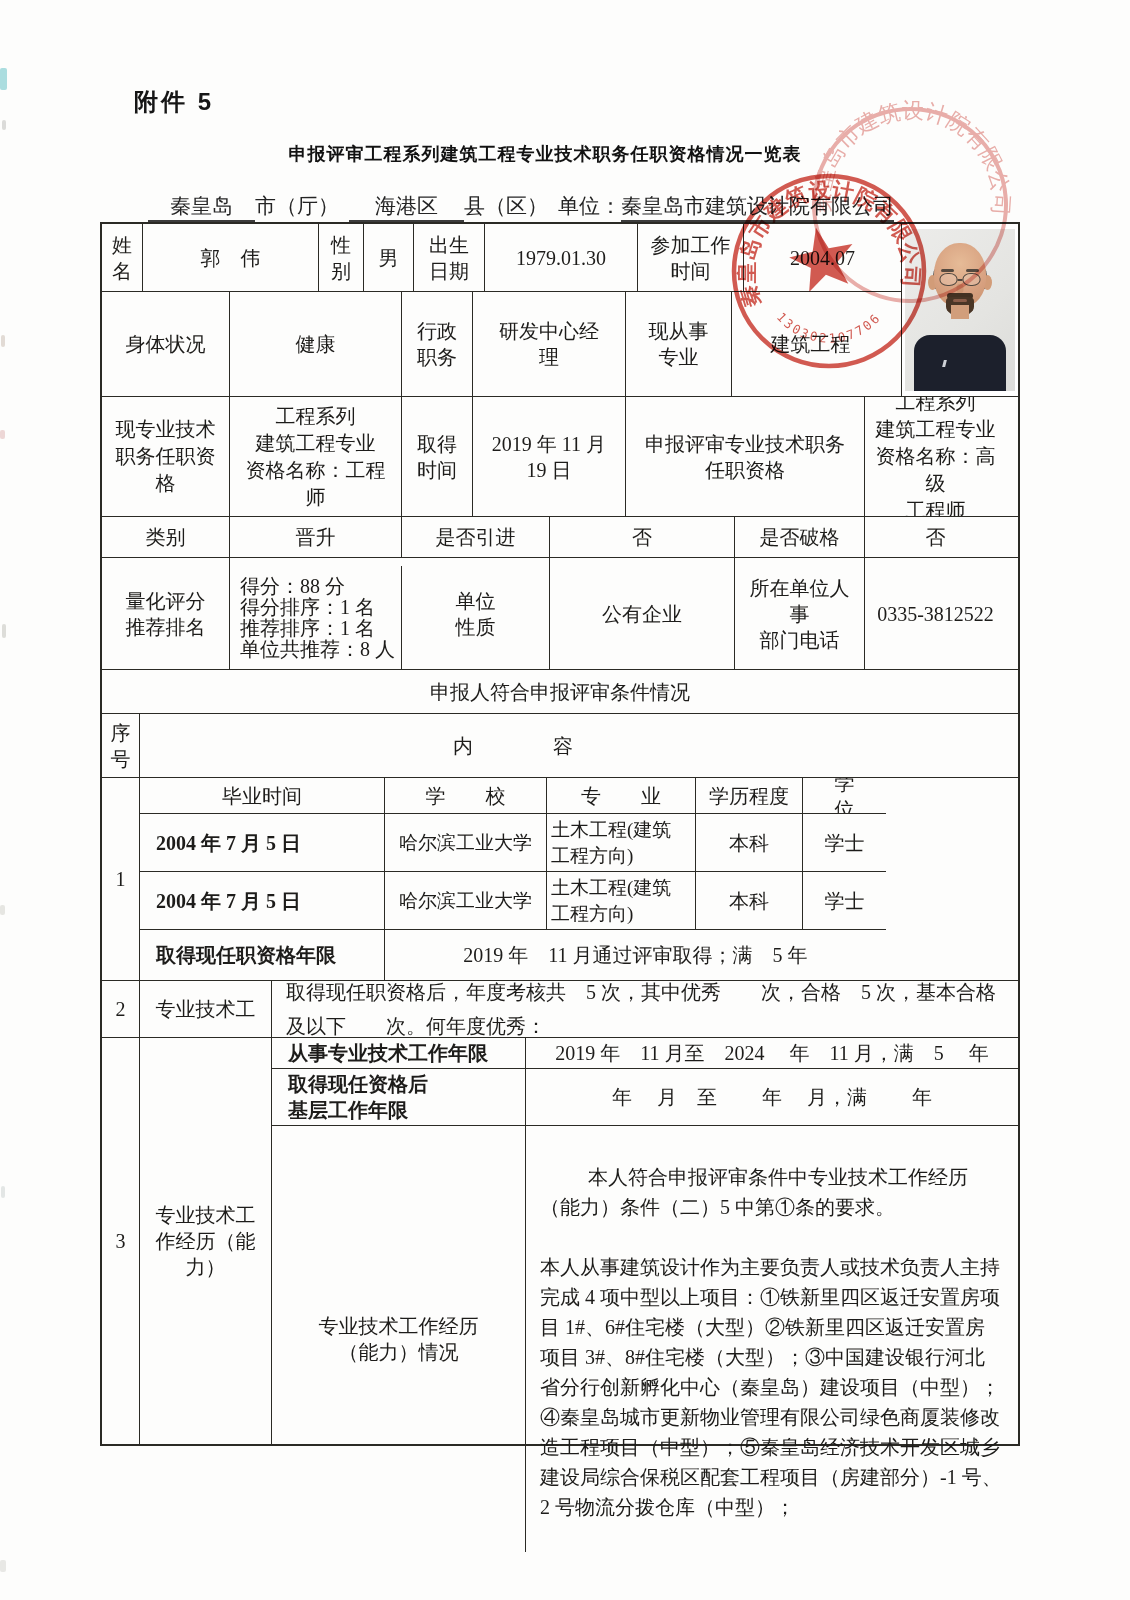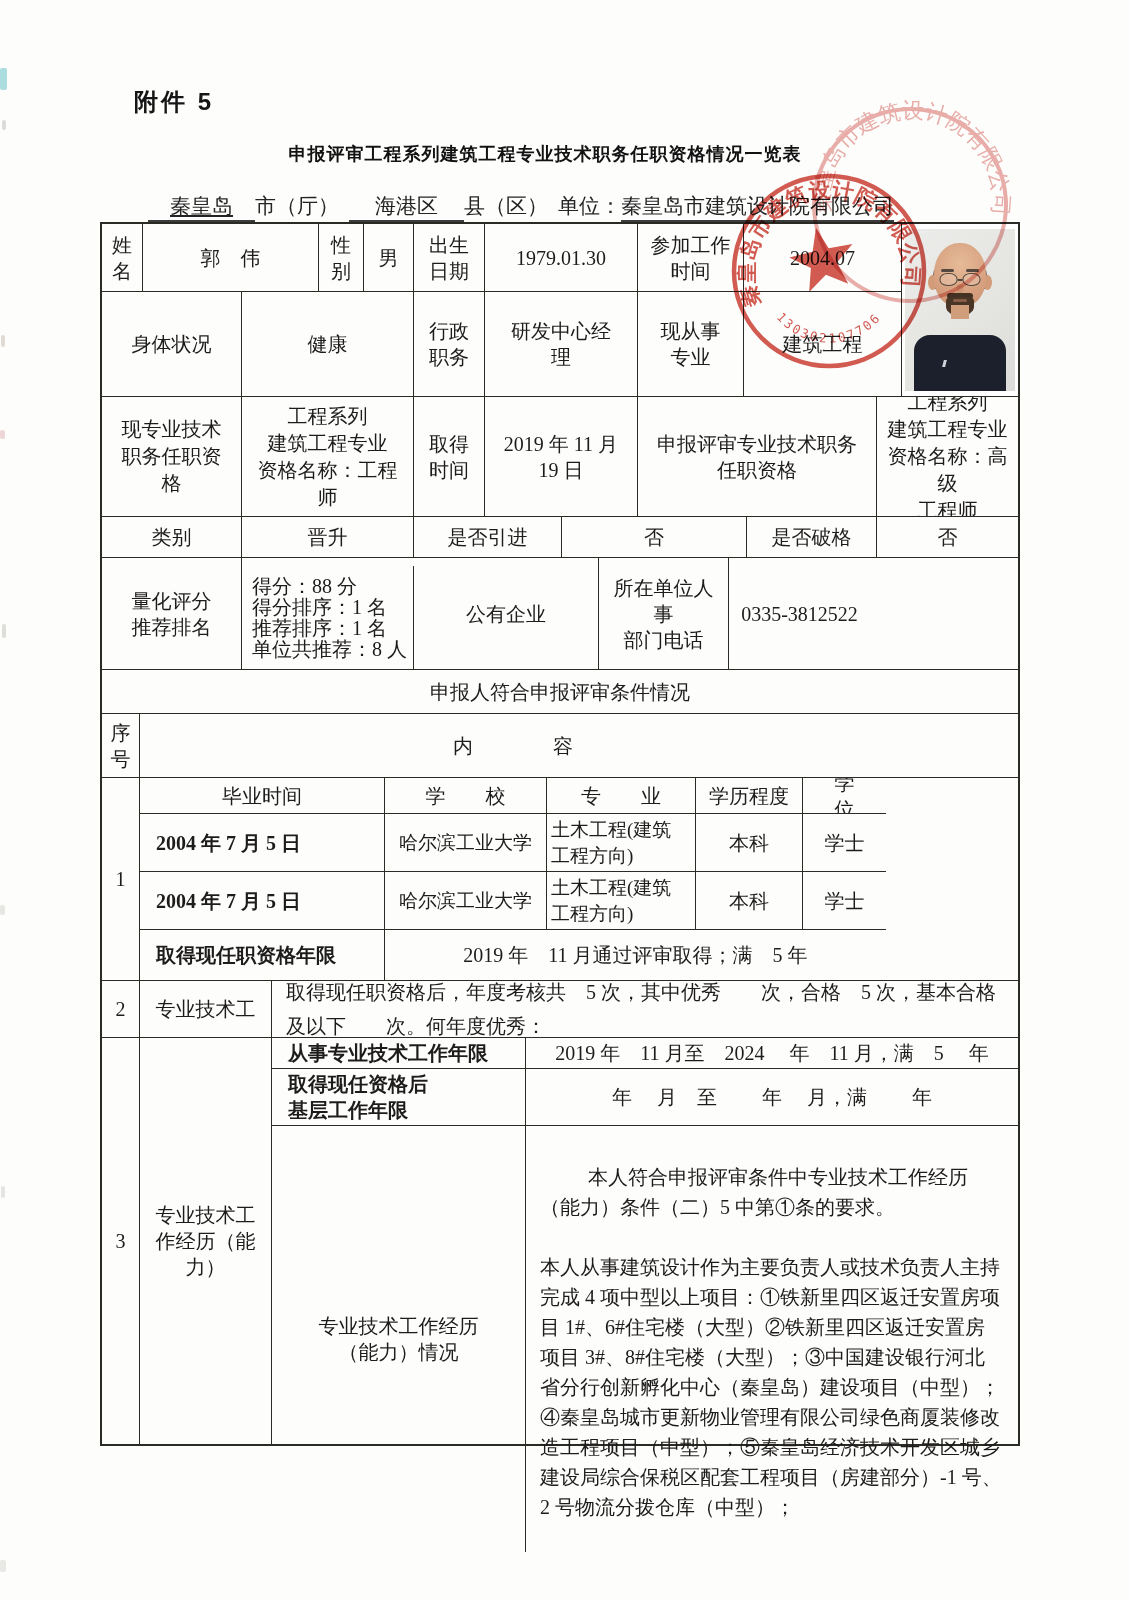--- a/index.html
+++ b/index.html
@@ -6,40 +6,40 @@
   #page{position:relative;width:1130px;height:1600px;background:#fdfdfc;overflow:hidden;
         font-family:"Liberation Serif","DejaVu Serif",serif;color:#1d1c1a;}
   
   .attach{position:absolute;left:134px;top:86px;font-family:"Liberation Sans","DejaVu Sans",sans-serif;
           font-weight:700;font-size:24px;letter-spacing:3px;color:#161616;}
   .title{position:absolute;left:0;top:142px;width:1090px;text-align:center;
          font-family:"Liberation Sans","DejaVu Sans",sans-serif;font-weight:700;font-size:18px;
          letter-spacing:1px;color:#121212;}
   .subhead{position:absolute;left:148px;top:192px;font-size:21px;color:#242424;white-space:nowrap;}
   .subhead .u{border-bottom:2px solid #3c3c3c;display:inline-block;}
-  .subhead .u.city{padding:0 22px;text-decoration:underline;}
+  .subhead .u.city{padding:0 22px;}
   .subhead .u.county{padding:0 26px;}
   .subhead .gap{display:inline-block;width:10px;}
   
   .tbl{position:absolute;left:100px;top:222px;width:920px;border:2px solid #2b2a25;box-sizing:border-box;
        background:transparent;}
   .tr{display:flex;border-bottom:1.5px solid #2b2a25;box-sizing:border-box;}
   .tr.last{border-bottom:none;}
   .td{border-right:1.5px solid #2b2a25;box-sizing:border-box;display:flex;align-items:center;
       justify-content:center;text-align:center;white-space:pre-line;font-size:20px;line-height:26px;
       padding:2px 4px;overflow:hidden;}
   .td.end{border-right:none;}
   .td.left{justify-content:flex-start;text-align:left;}
   .stack{display:flex;flex-direction:column;box-sizing:border-box;border-right:1.5px solid #2b2a25;}
   .subcol{display:flex;flex-direction:column;box-sizing:border-box;}
   .subrow{display:flex;border-bottom:1.5px solid #2b2a25;box-sizing:border-box;}
   .subrow.last{border-bottom:none;}
   
   .cw41{width:41px;}.cw176{width:176px;}.cw45{width:45px;}.cw50{width:50px;}.cw71{width:71px;}
-  .cw153{width:153px;}.cw106{width:106px;}.cw157{width:157px;}.cw140{width:140px;}.cw172{width:172px;}
+  .cw153{width:153px;}.cw106{width:106px;}.cw157{width:157px;}.cw140{width:128px;}.cw172{width:172px;}
   .cw239{width:239px;}.cw141{width:141px;}.cw148{width:148px;}.cw185{width:185px;}.cw130{width:130px;}
   .cw38{width:38px;}.cw132{width:132px;}.cw746{width:746px;}.cw245{width:245px;}.cw162{width:162px;}
   .cw149{width:149px;}.cw107{width:107px;}.cw83{width:83px;}.cw501{width:501px;}.cw254{width:254px;}
   .cw492{width:492px;}.grow{flex:1;}
   
   .rh68{height:68px;}.rh173{height:173px;}.rh120{height:120px;}.rh41{height:41px;}
   .rh112{height:112px;}.rh44{height:44px;}.rh64{height:64px;}.rh203{height:203px;}.rh36{height:36px;}
   .rh58{height:58px;}.rh57{height:57px;}.rh406{height:406px;}.rh42{height:42px;}
   .rh64b{height:64px;}
   .scorecell{line-height:21px;margin-top:8px;}
@@ -191,20 +191,22 @@
       <div class="td cw141 end">否</div>
     </div>
 
     <div class="tr rh112">
       <div class="td cw140">量化评分
 推荐排名</div>
       <div class="td cw172 left scorecell" style="padding-left:10px;">得分：88 分
 得分排序：1 名
 推荐排序：1 名
 单位共推荐：8 人</div>
+      <div class="td cw148">单位
+性质</div>
       <div class="td cw185">公有企业</div>
       <div class="td cw130">所在单位人
 事
 部门电话</div>
       <div class="td cw141 end">0335-3812522</div>
     </div>
 
     <div class="tr rh44">
       <div class="td end" style="width:916px;">申报人符合申报评审条件情况</div>
     </div>

